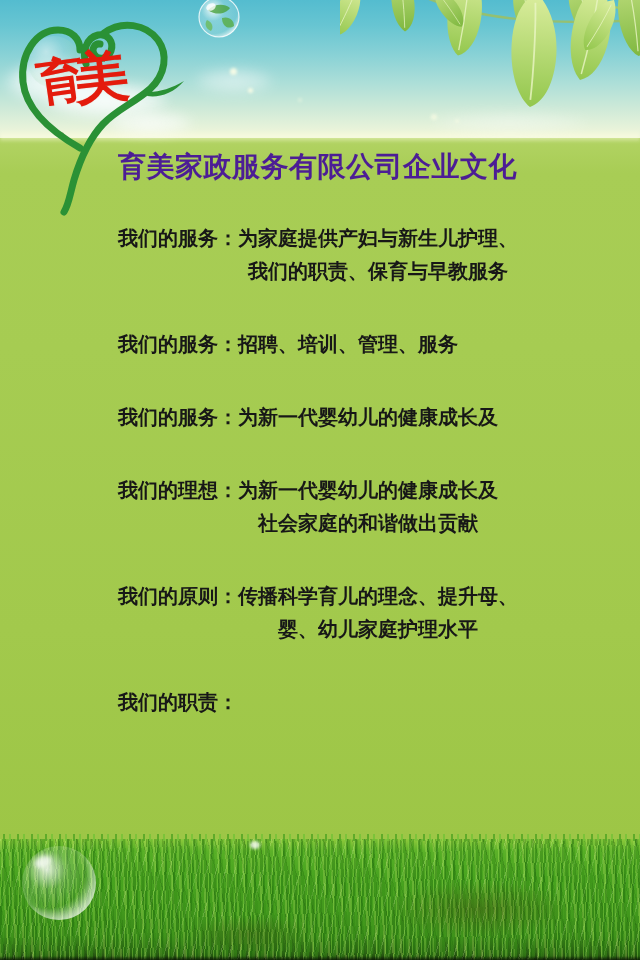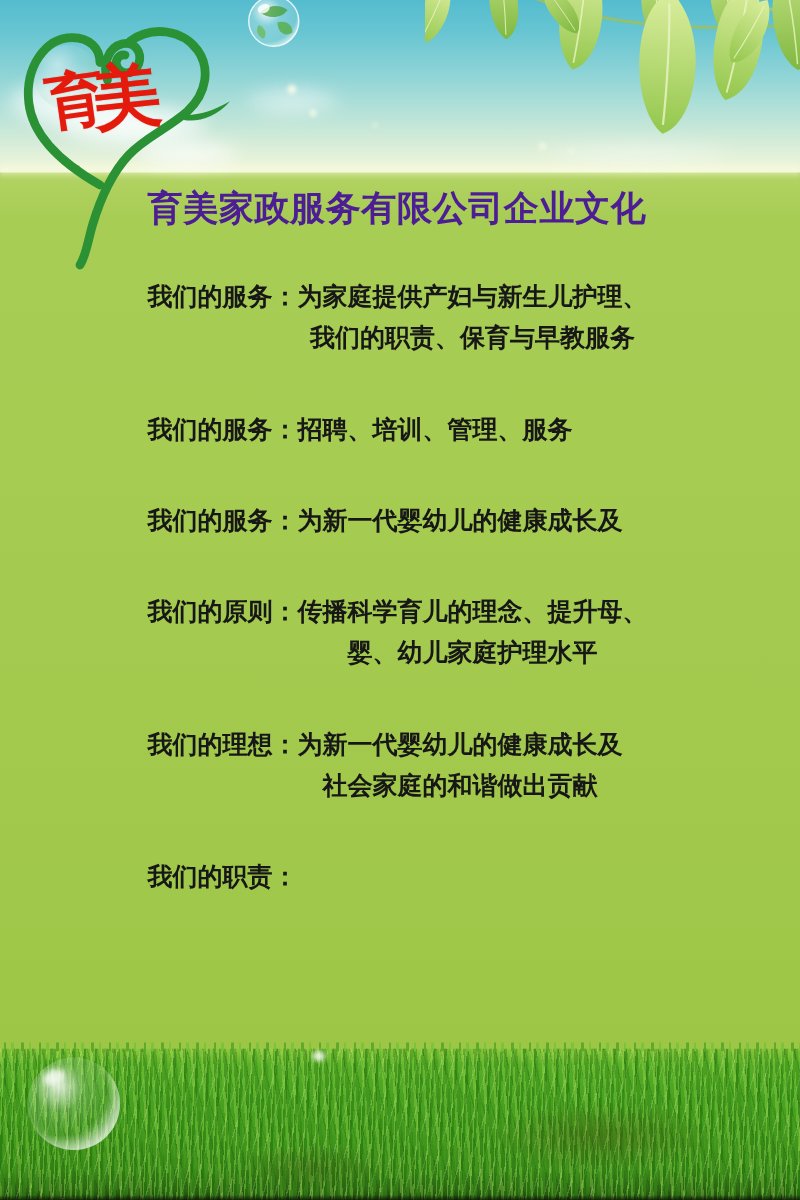--- a/index.html
+++ b/index.html
@@ -184,32 +184,32 @@
 
 
     <div class="row">
       <div class="label">我们的服务：</div>
       <div class="lines">
         <div>为新一代婴幼儿的健康成长及</div>
       </div>
     </div>
 
     <div class="row">
+      <div class="label">我们的理想：</div>
+      <div class="lines">
+        <div>为新一代婴幼儿的健康成长及</div>
+        <div>社会家庭的和谐做出贡献</div>
+      </div>
+    </div>
+
+    <div class="row">
       <div class="label">我们的原则：</div>
       <div class="lines">
         <div>传播科学育儿的理念、提升母、</div>
         <div>婴、幼儿家庭护理水平</div>
-      </div>
-    </div>
-
-    <div class="row">
-      <div class="label">我们的理想：</div>
-      <div class="lines">
-        <div>为新一代婴幼儿的健康成长及</div>
-        <div>社会家庭的和谐做出贡献</div>
       </div>
     </div>
 
     <div class="row">
       <div class="label">我们的职责：</div>
     </div>
   </div>
 
   <div class="grass">
     <div class="grass-bubble"></div>

